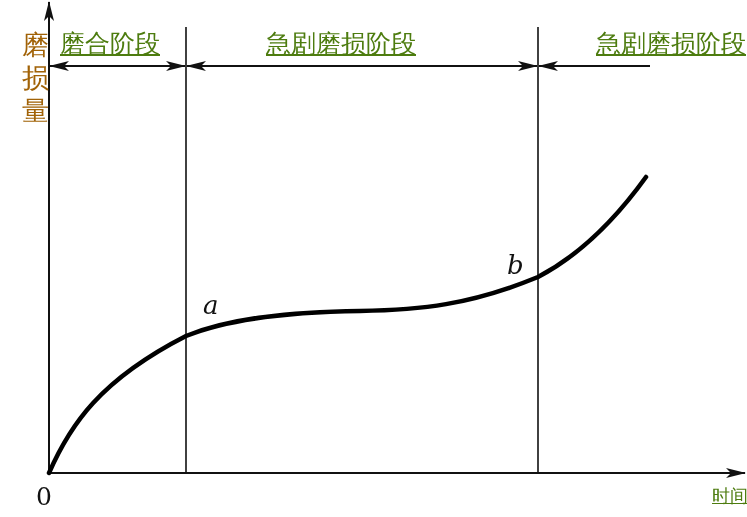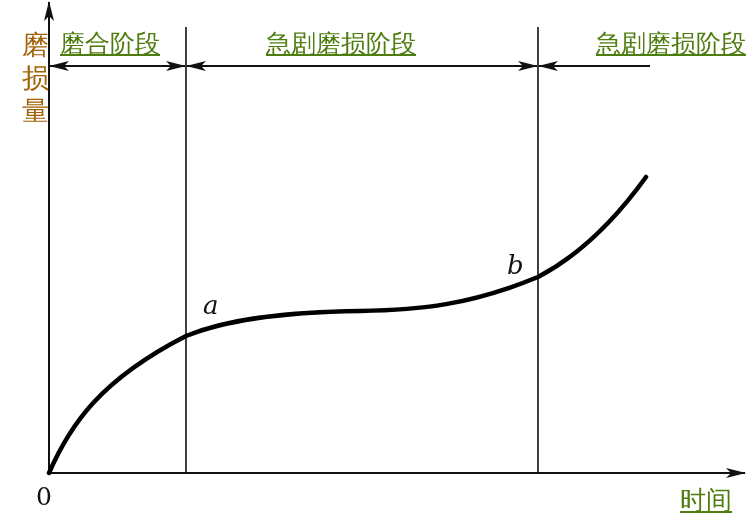--- a/index.html
+++ b/index.html
@@ -34,13 +34,13 @@
   <path d="M49,473 C70,425 100,380 186,336 C230,318 290,312 360,311 C420,310 470,305 538,277 C580,255 615,220 646,177" fill="none" stroke="#000" stroke-width="4.5" stroke-linecap="round"></path>
 </svg>
 
 <div class="ylab">磨损量</div>
 <div class="lbl" style="left:60px; top:31px;">磨合阶段</div>
 <div class="lbl" style="left:266px; top:31px;">急剧磨损阶段</div>
 <div class="lbl" style="left:558px; top:31px;margin-left:38px;">急剧磨损阶段</div>
 <div class="pt" style="left:203px; top:290px;">a</div>
 <div class="pt" style="left:507px; top:250px;">b</div>
 <div class="zero">0</div>
-<div class="lbl" style="left:680px; top:487px; font-size:26px;">时间</div>
+<div class="lbl" style="left:712px; top:487px; font-size:18px;">时间</div>
 
 </body></html>

